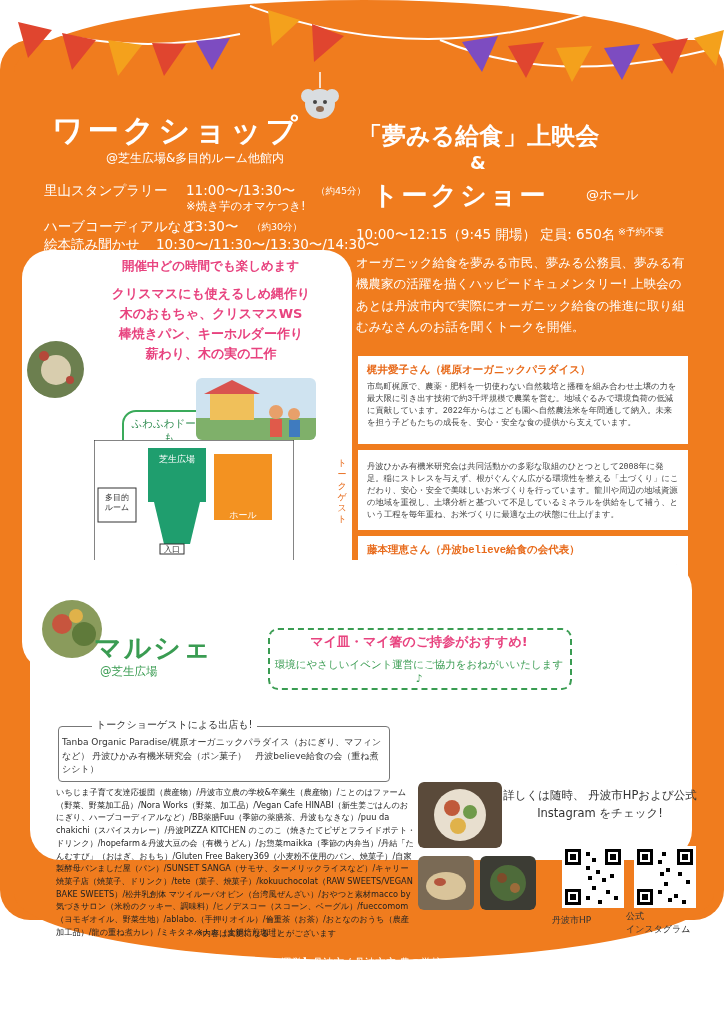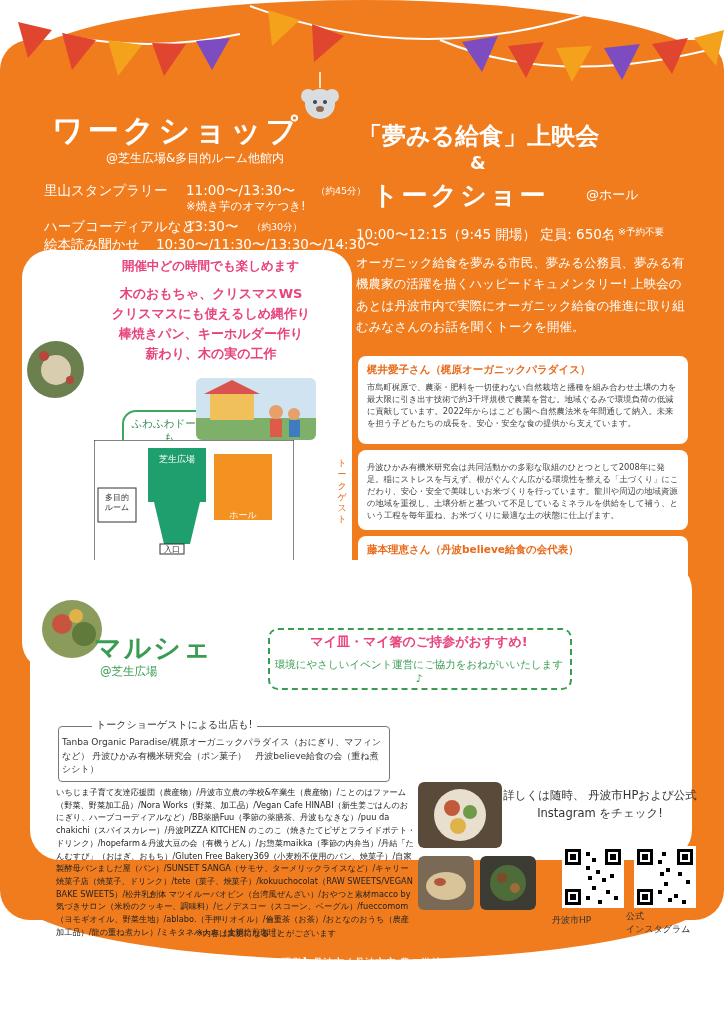--- a/index.html
+++ b/index.html
@@ -59,21 +59,21 @@
 
   
   .film-title{position:absolute;left:358px;top:120px;font-size:24px;font-weight:bold;color:#ffffff;}
   .film-amp{position:absolute;left:470px;top:152px;font-size:18px;font-weight:bold;color:#ffffff;}
   .film-talk{position:absolute;left:372px;top:178px;font-size:26px;font-weight:bold;color:#ffffff;letter-spacing:3px;}
   .film-hall{position:absolute;left:586px;top:186px;font-size:13px;color:#ffffff;}
   .film-time{position:absolute;left:356px;top:226px;font-size:13.5px;color:#ffffff;}
   .film-desc{position:absolute;left:356px;top:252px;width:330px;font-size:12.5px;color:#ffffff;line-height:1.7;}
 
   .guest-box{
-    position:absolute;background:#ffffff;border-radius:8px;
+    position:absolute;background:#ffffff;border-radius:0;font-family:Liberation Mono, monospace;
   }
   .guest-name{font-size:10.5px;font-weight:bold;color:#e86a1a;}
   .guest-body{font-size:8.3px;color:#444;line-height:1.45;}
   .guest-tag{
     position:absolute;left:332px;top:452px;width:20px;height:70px;background:#ffffff;border-radius:6px;
     font-size:9px;color:#e86a1a;text-align:center;padding-top:6px;box-sizing:border-box;line-height:1.25;
   }
 
   .marche{position:absolute;left:94px;top:630px;font-size:27px;font-weight:bold;color:#3a9c52;letter-spacing:2px;}
   .marche-sub{position:absolute;left:100px;top:664px;font-size:11.5px;color:#3a9c52;}
@@ -155,22 +155,22 @@
   <div class="sched note" style="left:252px;top:221px;">（約30分）</div>
 
   <div class="sched" style="left:44px;top:236px;">絵本読み聞かせ</div>
   <div class="sched" style="left:156px;top:236px;">10:30〜/11:30〜/13:30〜/14:30〜</div>
   <div class="sched note" style="left:152px;top:252px;">（約15分）</div>
 
   <div class="card-left"></div>
 
   <div class="pink-title">開催中どの時間でも楽しめます</div>
   <div class="pink-body">
+    <div>クリスマスにも使えるしめ縄作り</div>
     <div>木のおもちゃ、クリスマスWS</div>
-    <div>クリスマスにも使えるしめ縄作り</div>
     <div>棒焼きパン、キーホルダー作り</div>
     <div>薪わり、木の実の工作</div>
   </div>
 
   <svg class="photo ph-ornament" style="position:absolute;left:26px;top:340px;" width="60" height="60">
     <circle cx="30" cy="30" r="29" fill="#6c7f4f"></circle>
     <circle cx="30" cy="30" r="15" fill="#d8cdae"></circle>
     <circle cx="18" cy="16" r="5" fill="#b5483a"></circle>
     <circle cx="44" cy="40" r="4" fill="#b5483a"></circle>
   </svg>

